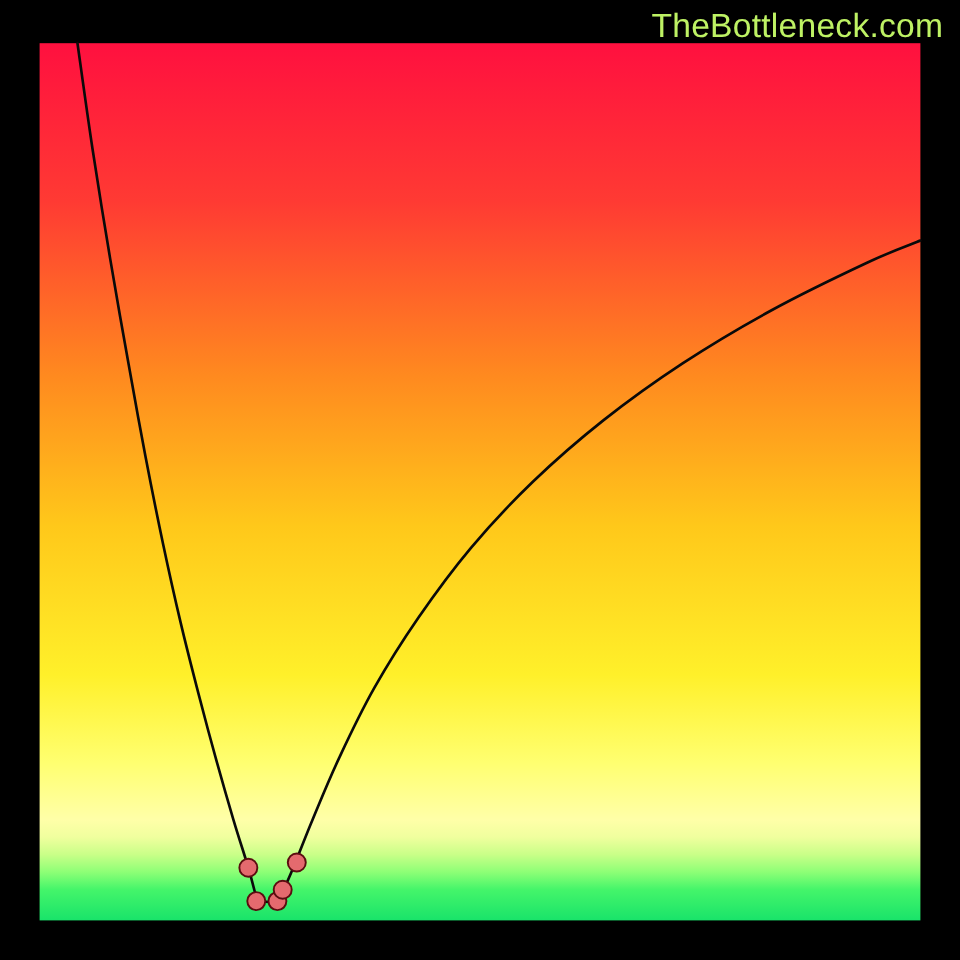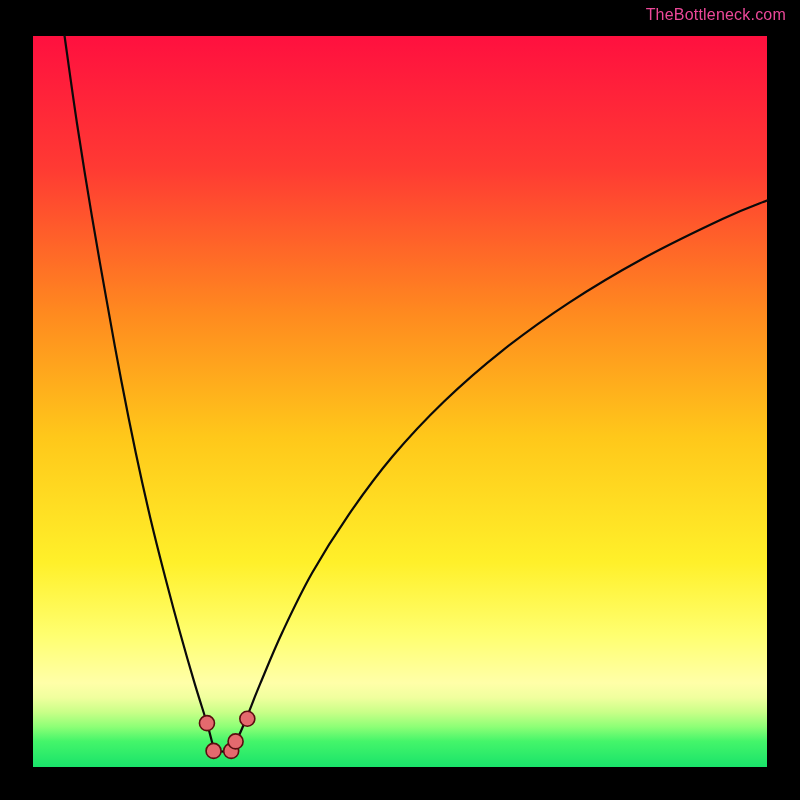--- a/index.html
+++ b/index.html
@@ -14,22 +14,22 @@
     position: relative;
     width: 800px;
     height: 800px;
     background: #000;
   }
   .watermark {
     position: absolute;
     top: 6px;
     right: 14px;
     font-family: Arial, Helvetica, sans-serif;
-    font-size: 16px;
-    color: #ec4899;
+    font-size: 28px;
+    color: #bef264;
     letter-spacing: 0.2px;
     user-select: none;
   }
   svg {
     position: absolute;
     left: 0;
     top: 0;
   }
 </style>
 </head>

